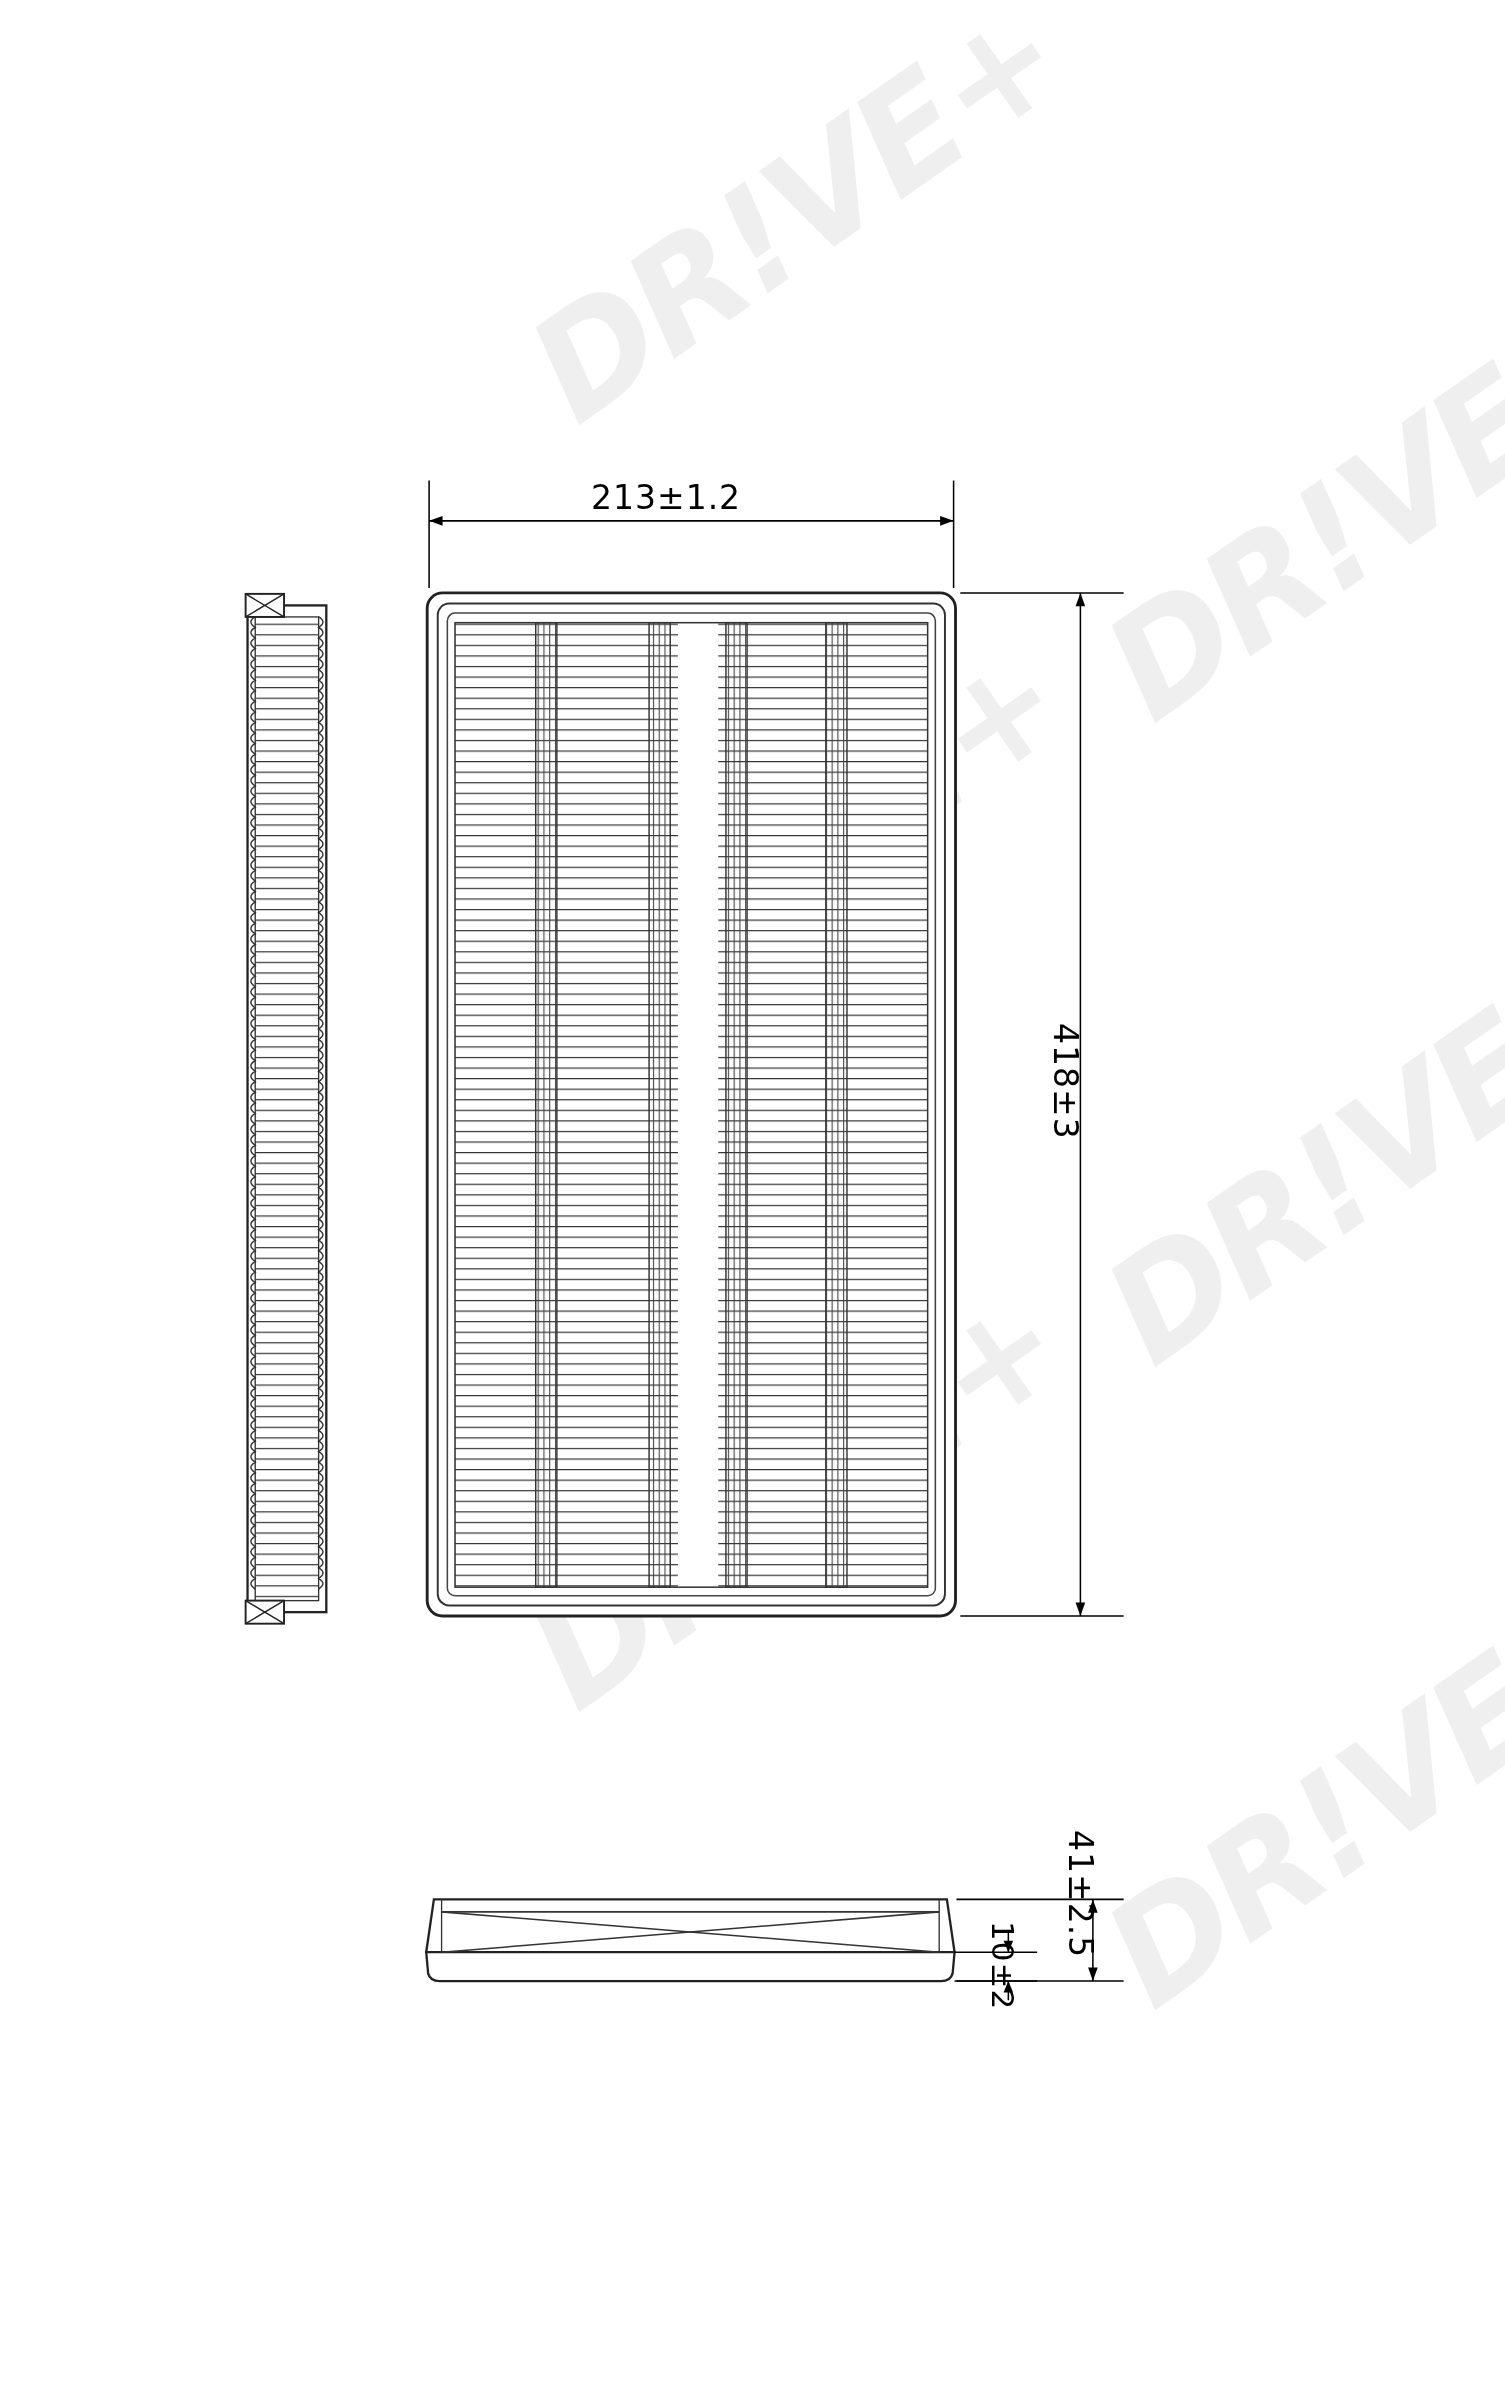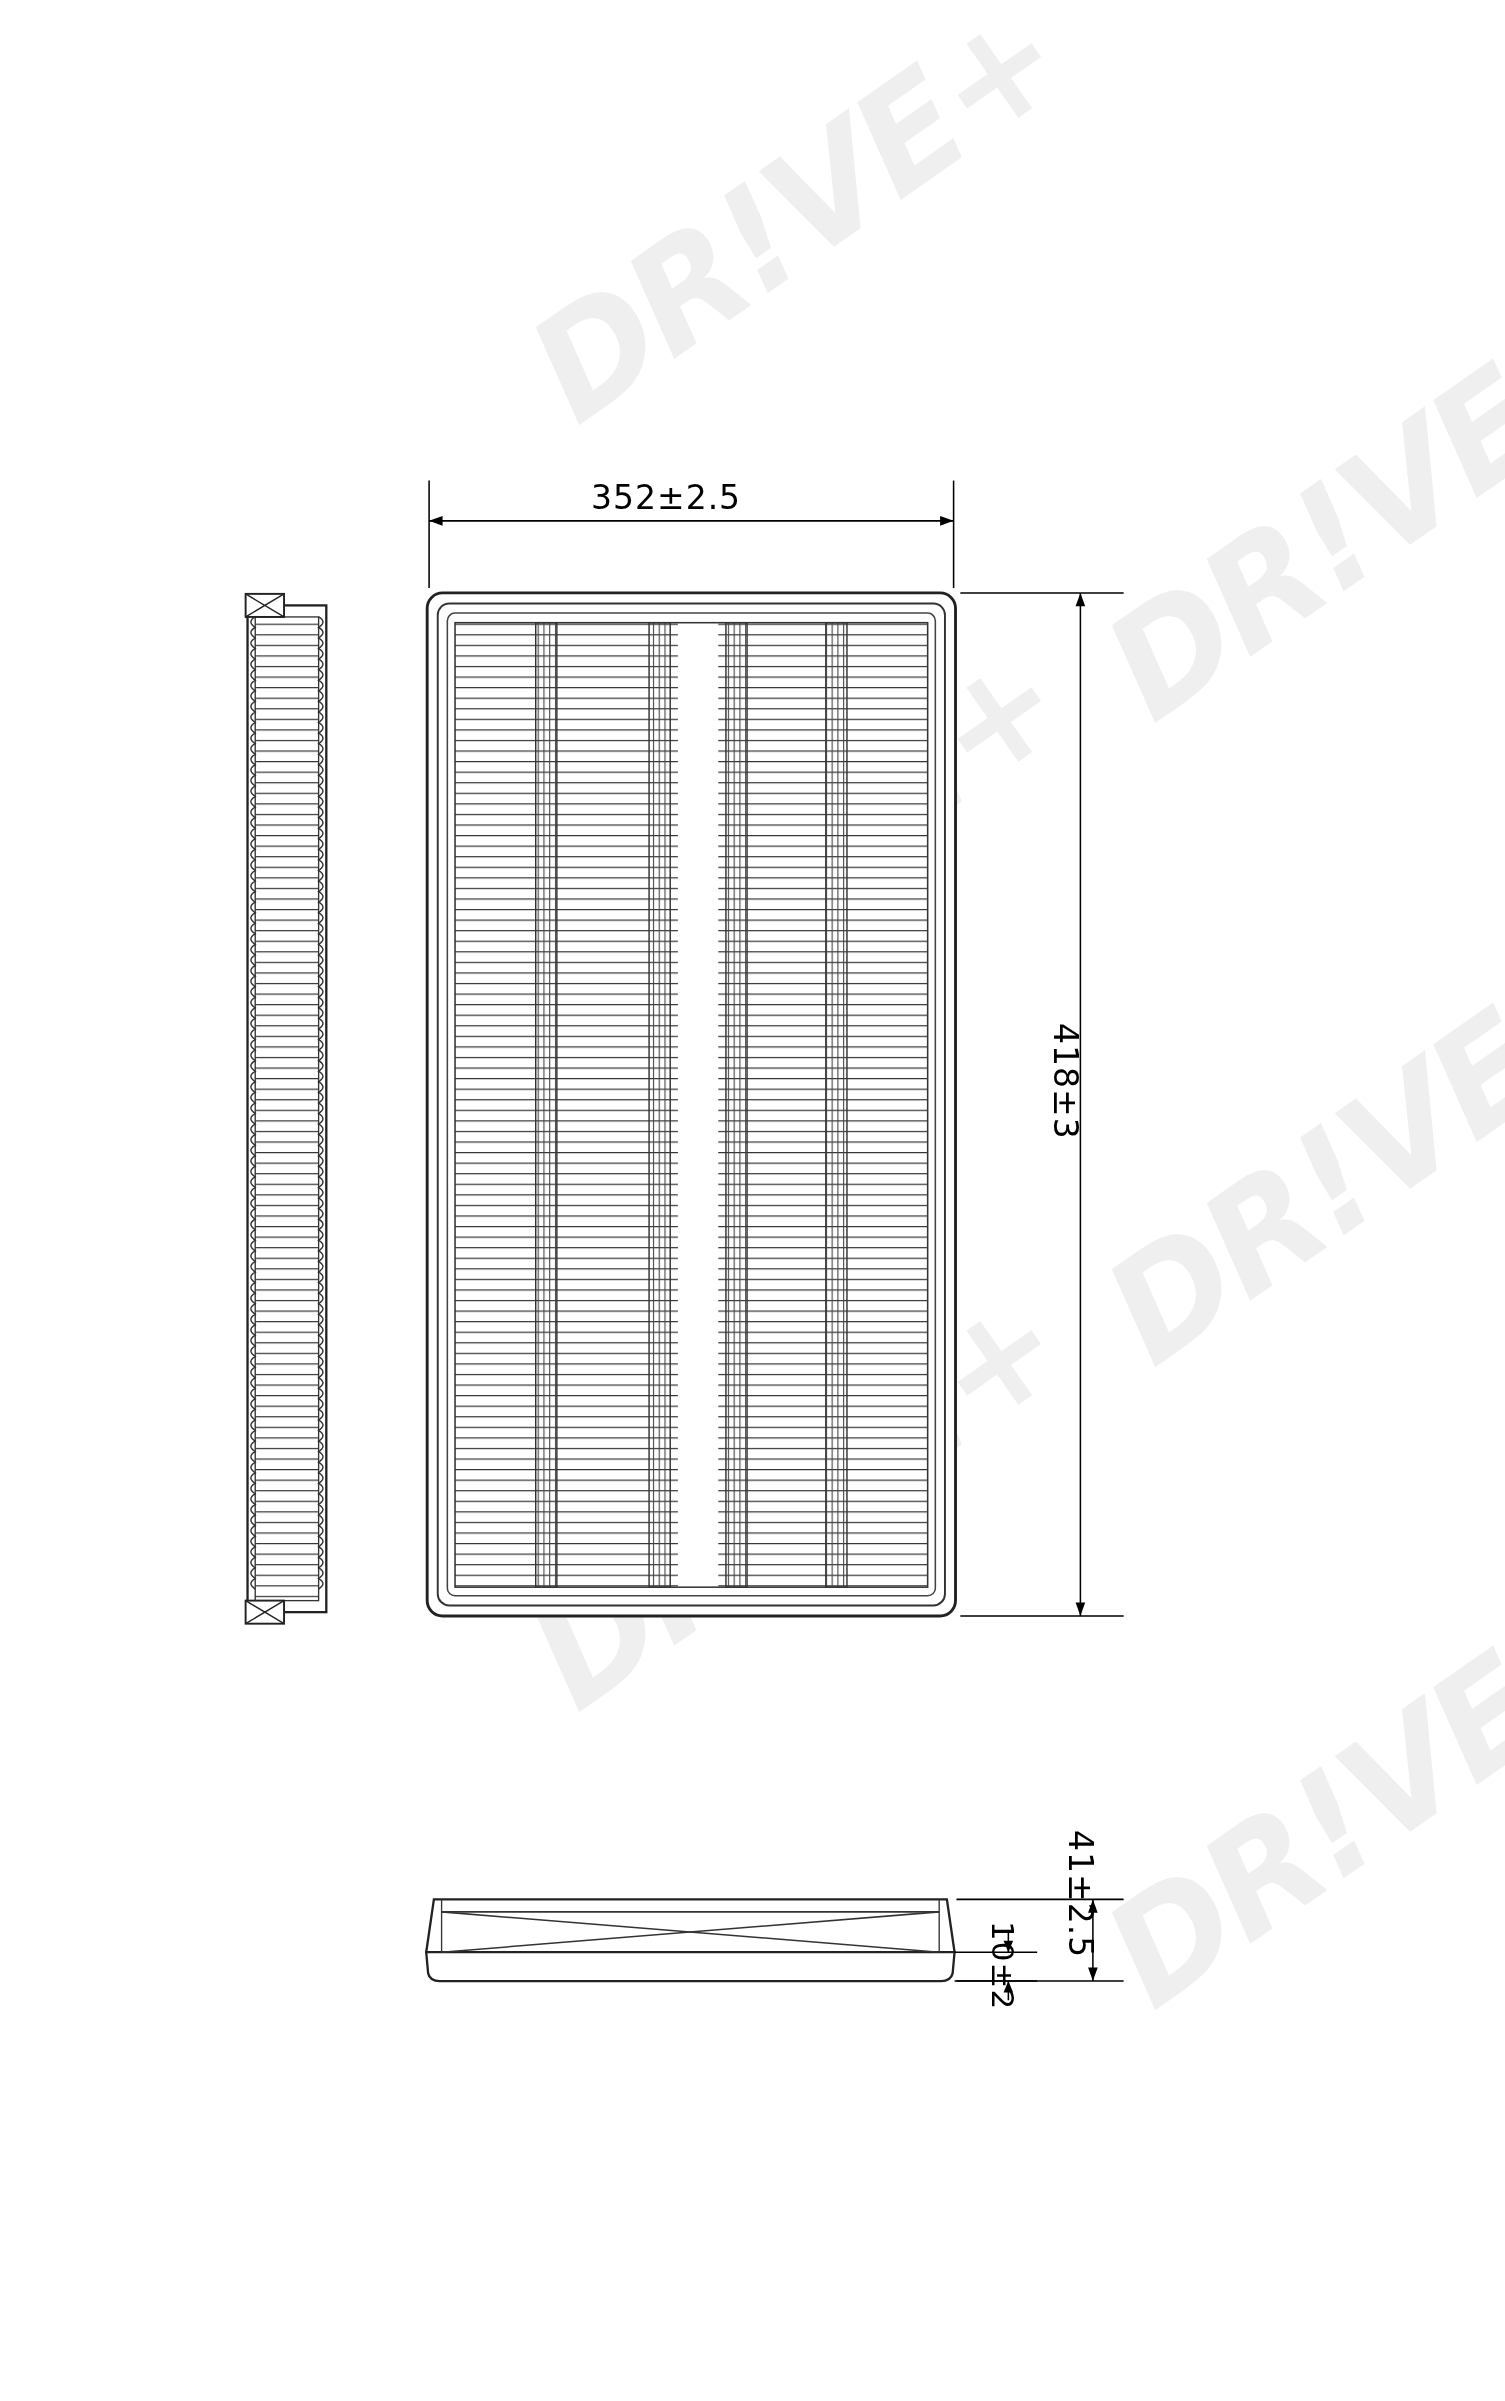--- a/index.html
+++ b/index.html
@@ -199,21 +199,21 @@
       <g stroke="#000" stroke-width="1.6" fill="none">
         <line x1="824" y1="2032" x2="910" y2="2032"></line>
         <line x1="824" y1="2062" x2="910" y2="2062"></line>
         <line x1="880" y1="2012" x2="880" y2="2032"></line>
         <line x1="880" y1="2062" x2="880" y2="2082"></line>
         <path d="M880 2032 L875 2020 L885 2020 Z" fill="#000" stroke="none"></path>
         <path d="M880 2062 L875 2074 L885 2074 Z" fill="#000" stroke="none"></path>
       </g>
     </svg>
 
-    <div class="dimtext" style="left:428px; top:478px;">352±2.5</div>
+    <div class="dimtext" style="left:428px; top:478px;">213±1.2</div>
 
     <div class="dimtext vert" style="left:922px; top:1023px;">418±3</div>
 
     <div class="dimtext vert" style="left:937px; top:1830px;">41±2.5</div>
 
     <div class="dimtext vert" style="left:858px; top:1921px; font-size:31px;">10±2</div>
 
   </div>
 
 </div>

